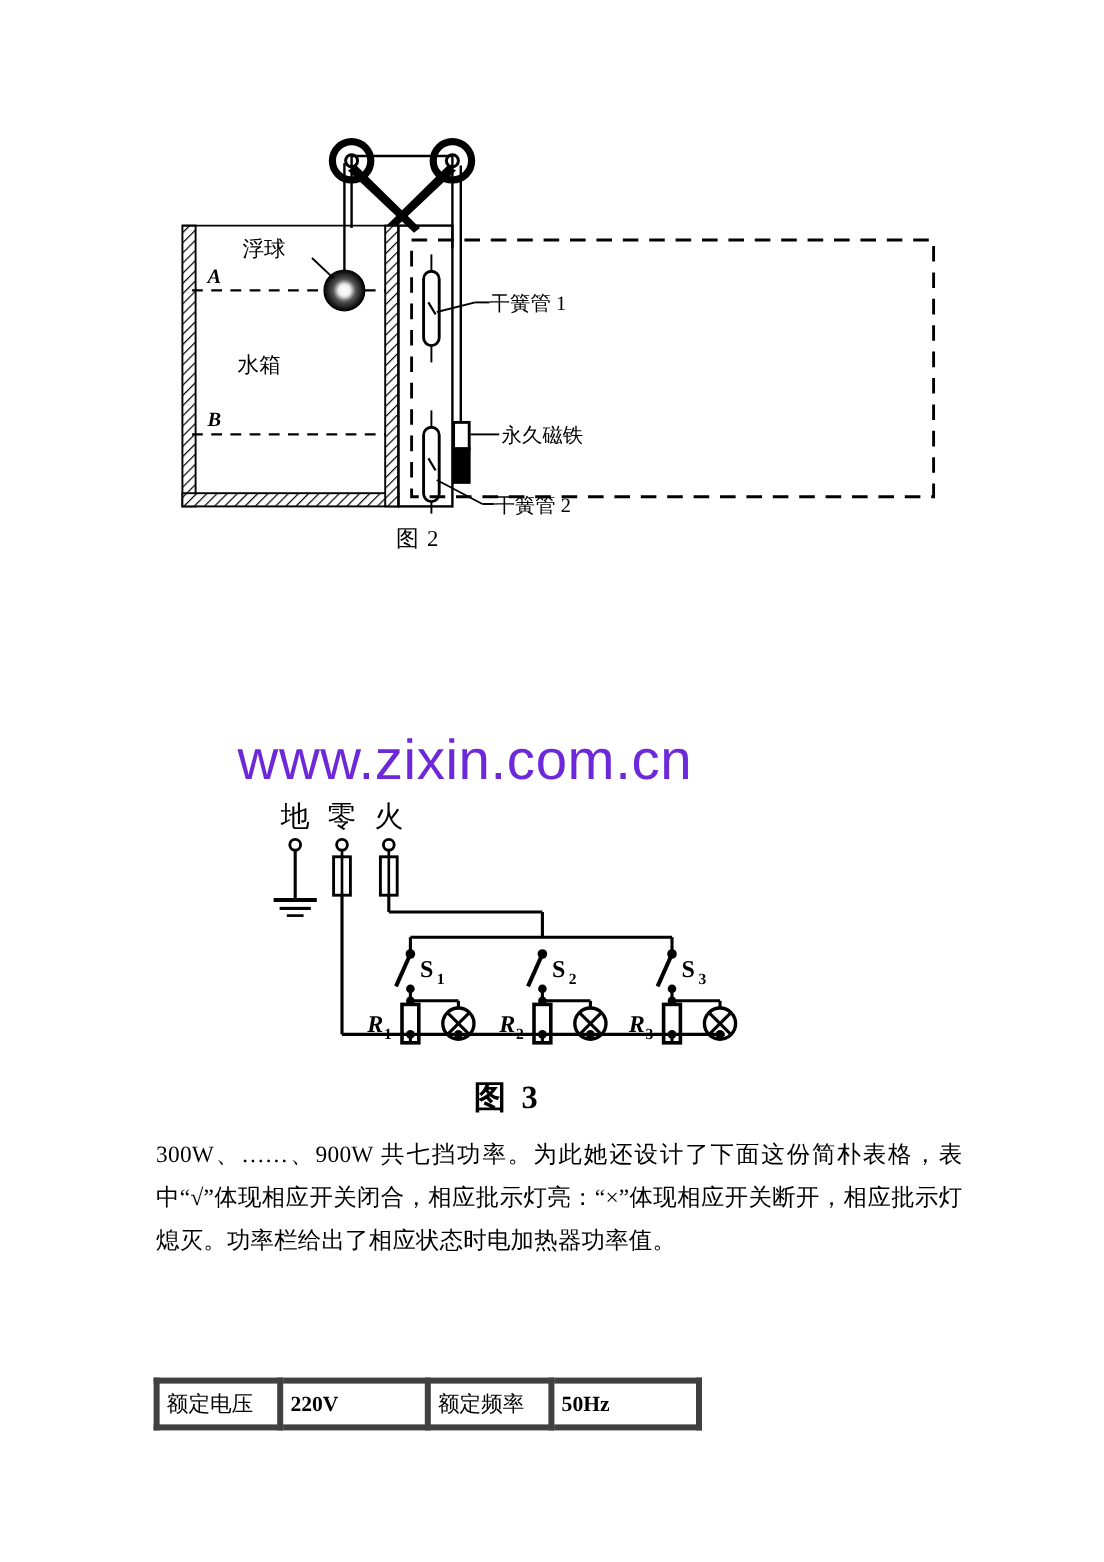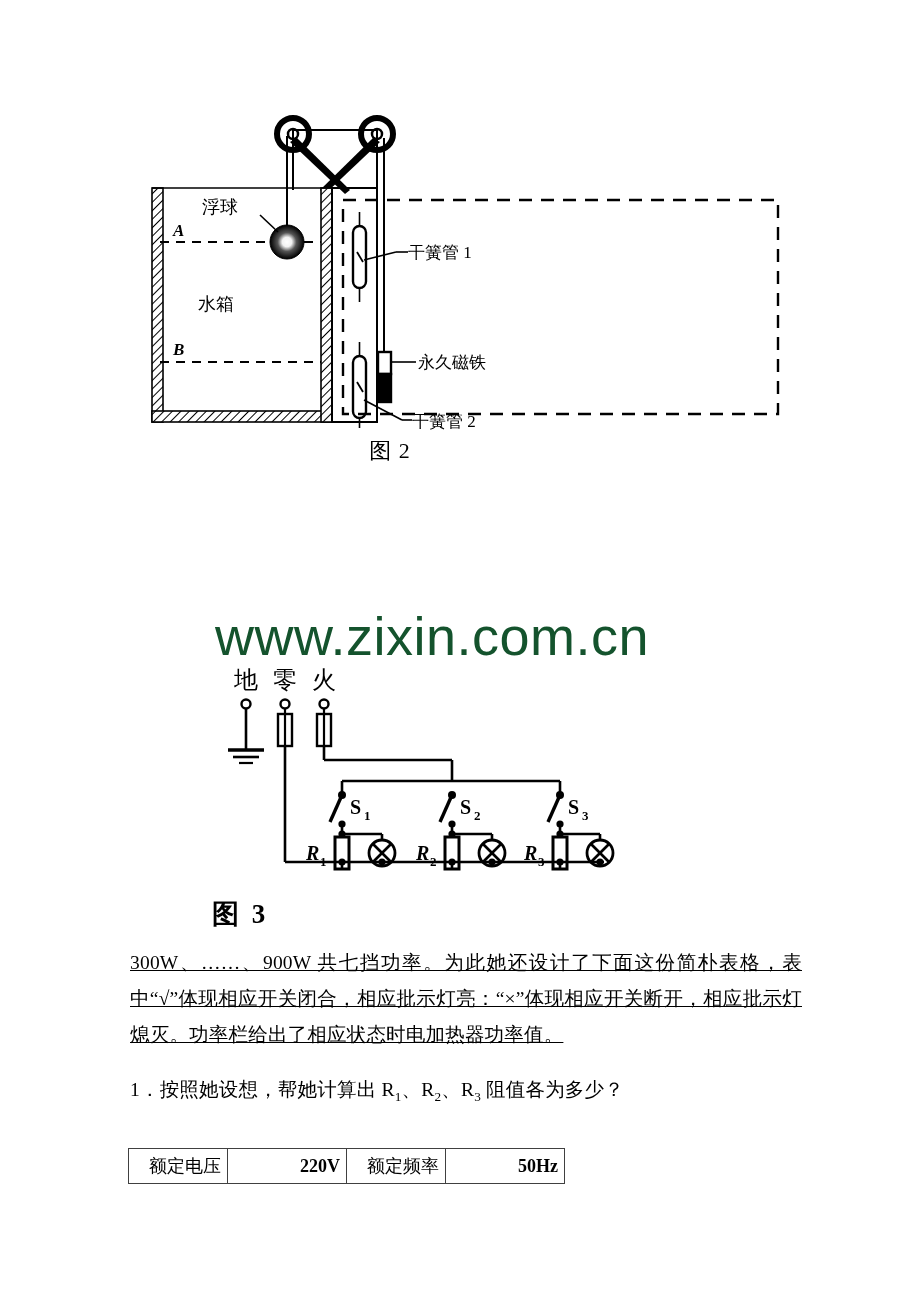--- a/index.html
+++ b/index.html
@@ -19,101 +19,101 @@
   .page {
     position: absolute;
     left: 0; top: 0;
     width: 920px;
     height: 1302px;
   }
 
   
   .watermark {
     position: absolute;
-    left: 215px;
+    left: 198px;
     top: 605px;
     width: 490px;
     font-family: "Liberation Sans", sans-serif;
-    font-size: 54px;
+    font-size: 47px;
     letter-spacing: 0.5px;
-    color: #14532d;
+    color: #6d28d9;
     white-space: nowrap;
     z-index: 5;
     pointer-events: none;
     user-select: none;
   }
 
   
   .fig2-wrap {
     position: absolute;
     left: 140px;
     top: 112px;
     width: 650px;
     height: 330px;
   }
   .fig2-caption {
     position: absolute;
     left: 330px;
     top: 436px;
     width: 120px;
-    text-align: center;
-    font-size: 22px;
+    text-align: left;
+    font-size: 19px;
     font-family: "Liberation Serif", serif;
     letter-spacing: 1px;
   }
 
   
   .para {
     position: absolute;
     font-size: 19.5px;
     line-height: 36px;
     letter-spacing: 0.2px;
     text-align: justify;
     font-family: "Liberation Serif", "DejaVu Serif", serif;
   }
   .para sub { font-size: 0.68em; }
 
   #para-intro  { left: 130px; top: 500px;  width: 672px; }
-  #para-after  { left: 130px; top: 945px;  width: 672px; text-decoration: underline; }
+  #para-after  { left: 130px; top: 945px;  width: 672px; }
   #q1          { left: 130px; top: 1072px; width: 672px; }
   #q2          { left: 130px; top: 1112px; width: 672px; }
 
   
   .fig3-wrap {
     position: absolute;
     left: 222px;
     top: 662px;
     width: 420px;
     height: 235px;
   }
   .fig3-caption {
     position: absolute;
-    left: 212px;
+    left: 241px;
     top: 896px;
     width: 210px;
-    text-align: left;
+    text-align: right;
     font-size: 27px;
     font-weight: bold;
     font-family: "Liberation Serif", serif;
     letter-spacing: 3px;
   }
 
   
   .spec-table {
     position: absolute;
     left: 128px;
     top: 1148px;
     border-collapse: collapse;
     font-size: 18px;
     font-family: "Liberation Serif", "DejaVu Serif", serif;
   }
   .spec-table td {
-    border: 1px solid #404040;
+    border: 5px solid #404040;
     height: 30px;
-    text-align: right;
+    text-align: left;
     padding: 2px 6px;
     white-space: nowrap;
   }
   .spec-table td.lbl { width: 86px; }
   .spec-table td.val { width: 106px; font-weight: bold; }
 
   svg { display: block; overflow: visible; }
   text { font-family: "Liberation Serif", "DejaVu Serif", serif; }
 </style>
 </head>
@@ -359,21 +359,20 @@
 
         <line x1="330" y1="200" x2="382" y2="200" stroke="#000" stroke-width="2.6"></line>
       </g>
     </svg>
   </div>
 
   <div class="fig3-caption">图 3</div>
 
   <div class="para" id="para-after">300W、……、900W 共七挡功率。为此她还设计了下面这份简朴表格，表中“√”体现相应开关闭合，相应批示灯亮：“×”体现相应开关断开，相应批示灯熄灭。功率栏给出了相应状态时电加热器功率值。</div>
 
-  <div class="para" id="q1"><span>1．按照她设想，帮她计算出 R</span><sub>1</sub><span>、R</span><sub>2</sub><span>、R</span><sub>3</sub><span> 阻值各为多少？</span></div>
 
 
   <table class="spec-table">
     <tbody>
       <tr>
         <td class="lbl">额定电压</td>
         <td class="val">220V</td>
         <td class="lbl">额定频率</td>
         <td class="val">50Hz</td>
       </tr>

